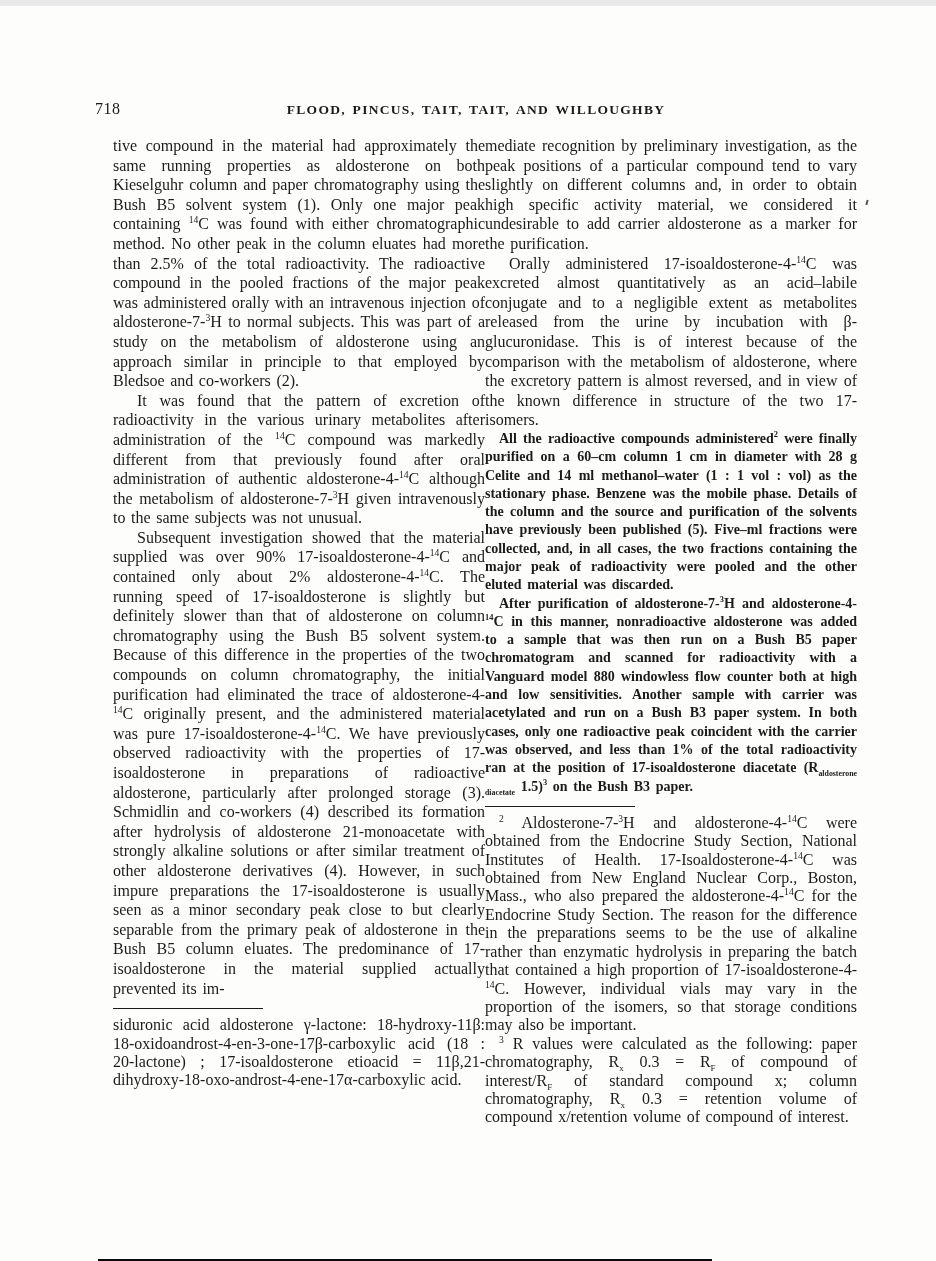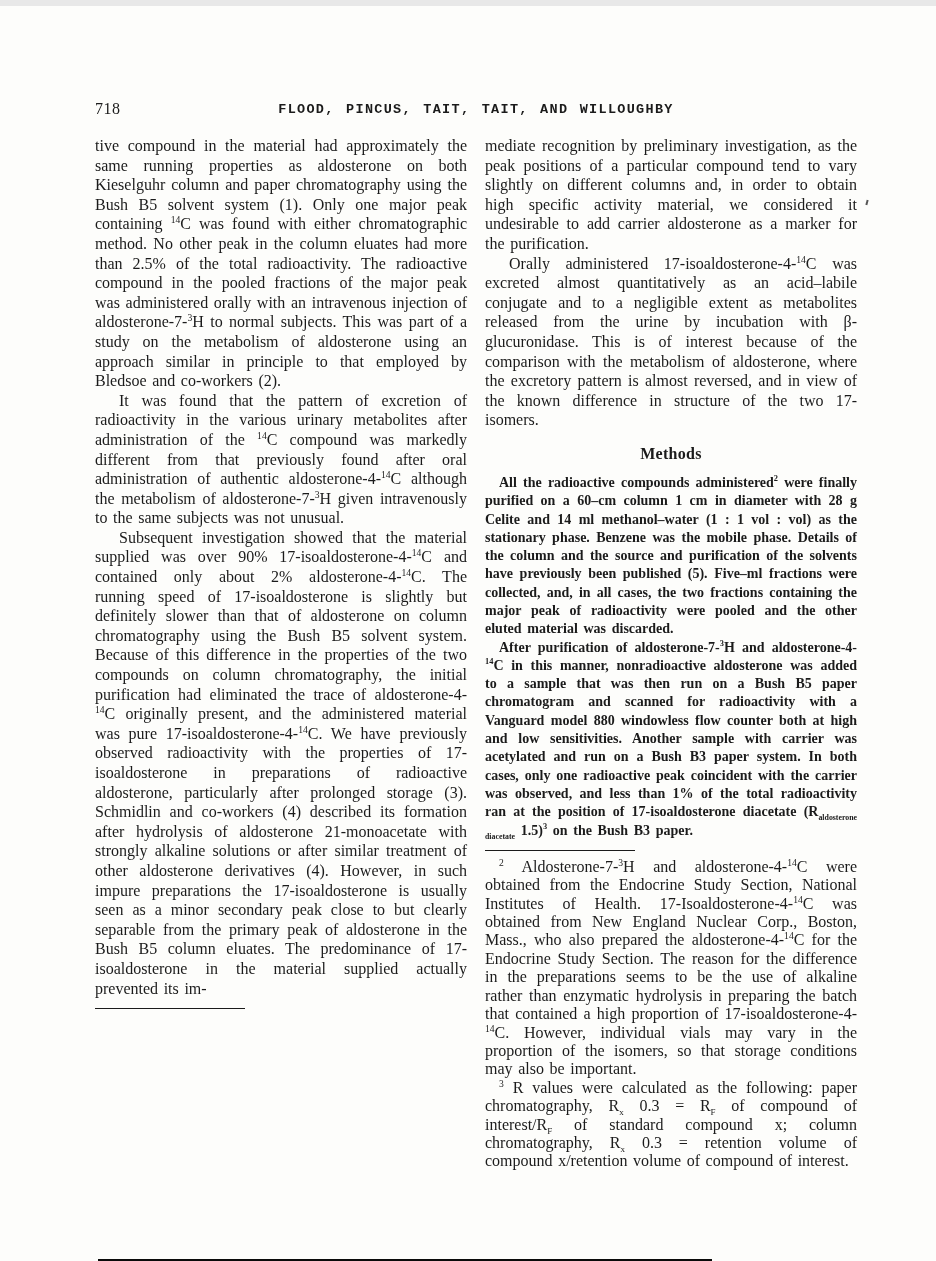--- a/index.html
+++ b/index.html
@@ -31,29 +31,28 @@
   .running-head {
     position: absolute;
     left: 0;
     right: 0;
     top: 2px;
     text-align: center;
     font-size: 13.5px;
     font-weight: bold;
     letter-spacing: 1.3px;
     word-spacing: 2px;
-    font-family: Liberation Mono, monospace;
   }
   .columns {
     position: absolute;
     top: 130px;
     left: 95px;
     width: 762px;
     display: flex;
-    justify-content: space-between;
+    justify-content: flex-end;
   }
   .col { width: 372px; }
   p { margin: 0; text-align: justify; }
   .body-p {
     font-size: 16px;
     line-height: 19.6px;
     text-indent: 24px;
     word-spacing: 1.6px;
   }
   .first { text-indent: 0; }
@@ -116,26 +115,26 @@
     <span class="speck"></span>
   </div>
 
   <div class="columns">
 
     <div class="col">
       <p class="body-p first">tive compound in the material had approximately the same running properties as aldosterone on both Kieselguhr column and paper chromatography using the Bush B5 solvent system (1).  Only one major peak containing <sup>14</sup>C was found with either chromatographic method.  No other peak in the column eluates had more than 2.5% of the total radioactivity.  The radioactive compound in the pooled fractions of the major peak was administered orally with an intravenous injection of aldosterone-7-<sup>3</sup>H to normal subjects.  This was part of a study on the metabolism of aldosterone using an approach similar in principle to that employed by Bledsoe and co-workers (2).</p>
       <p class="body-p">It was found that the pattern of excretion of radioactivity in the various urinary metabolites after administration of the <sup>14</sup>C compound was markedly different from that previously found after oral administration of authentic aldosterone-4-<sup>14</sup>C although the metabolism of aldosterone-7-<sup>3</sup>H given intravenously to the same subjects was not unusual.</p>
       <p class="body-p">Subsequent investigation showed that the material supplied was over 90% 17-isoaldosterone-4-<sup>14</sup>C and contained only about 2% aldosterone-4-<sup>14</sup>C.  The running speed of 17-isoaldosterone is slightly but definitely slower than that of aldosterone on column chromatography using the Bush B5 solvent system.  Because of this difference in the properties of the two compounds on column chromatography, the initial purification had eliminated the trace of aldosterone-4-<sup>14</sup>C originally present, and the administered material was pure 17-isoaldosterone-4-<sup>14</sup>C.  We have previously observed radioactivity with the properties of 17-isoaldosterone in preparations of radioactive aldosterone, particularly after prolonged storage (3). Schmidlin and co-workers (4) described its formation after hydrolysis of aldosterone 21-monoacetate with strongly alkaline solutions or after similar treatment of other aldosterone derivatives (4). However, in such impure preparations the 17-isoaldosterone is usually seen as a minor secondary peak close to but clearly separable from the primary peak of aldosterone in the Bush B5 column eluates.  The predominance of 17-isoaldosterone in the material supplied actually prevented its im-</p>
       <div class="fn-rule"></div>
+      <p class="footnote-p">siduronic acid aldosterone γ-lactone: 18-hydroxy-11β: 18-oxidoandrost-4-en-3-one-17β-carboxylic acid (18 : 20-lactone) ; 17-isoaldosterone etioacid = 11β,21-dihydroxy-18-oxo-androst-4-ene-17α-carboxylic acid.</p>
     </div>
 
     <div class="col">
       <p class="body-p first">mediate recognition by preliminary investigation, as the peak positions of a particular compound tend to vary slightly on different columns and, in order to obtain high specific activity material, we considered it undesirable to add carrier aldosterone as a marker for the purification.</p>
       <p class="body-p">Orally administered 17-isoaldosterone-4-<sup>14</sup>C was excreted almost quantitatively as an acid–labile conjugate and to a negligible extent as metabolites released from the urine by incubation with β-glucuronidase.  This is of interest because of the comparison with the metabolism of aldosterone, where the excretory pattern is almost reversed, and in view of the known difference in structure of the two 17-isomers.</p>
-      <h2 class="methods-heading">Methods</h2>
       <p class="methods-p">All the radioactive compounds administered<sup>2</sup> were finally purified on a 60–cm column 1 cm in diameter with 28 g Celite and 14 ml methanol–water (1 : 1 vol : vol) as the stationary phase.  Benzene was the mobile phase. Details of the column and the source and purification of the solvents have previously been published (5).  Five–ml fractions were collected, and, in all cases, the two fractions containing the major peak of radioactivity were pooled and the other eluted material was discarded.</p>
       <p class="methods-p">After purification of aldosterone-7-<sup>3</sup>H and aldosterone-4-<sup>14</sup>C in this manner, nonradioactive aldosterone was added to a sample that was then run on a Bush B5 paper chromatogram and scanned for radioactivity with a Vanguard model 880 windowless flow counter both at high and low sensitivities.  Another sample with carrier was acetylated and run on a Bush B3 paper system.  In both cases, only one radioactive peak coincident with the carrier was observed, and less than 1% of the total radioactivity ran at the position of 17-isoaldosterone diacetate (R<sub>aldosterone diacetate</sub> 1.5)<sup>3</sup> on the Bush B3 paper.</p>
       <div class="fn-rule"></div>
       <p class="footnote-p indent"><sup>2</sup> Aldosterone-7-<sup>3</sup>H and aldosterone-4-<sup>14</sup>C were obtained from the Endocrine Study Section, National Institutes of Health.  17-Isoaldosterone-4-<sup>14</sup>C was obtained from New England Nuclear Corp., Boston, Mass., who also prepared the aldosterone-4-<sup>14</sup>C for the Endocrine Study Section.  The reason for the difference in the preparations seems to be the use of alkaline rather than enzymatic hydrolysis in preparing the batch that contained a high proportion of 17-isoaldosterone-4-<sup>14</sup>C.  However, individual vials may vary in the proportion of the isomers, so that storage conditions may also be important.</p>
       <p class="footnote-p indent"><sup>3</sup> R values were calculated as the following: paper chromatography, R<sub>x</sub> 0.3 = R<sub>F</sub> of compound of interest/R<sub>F</sub> of standard compound x; column chromatography, R<sub>x</sub> 0.3 = retention volume of compound x/retention volume of compound of interest.</p>
     </div>
 
   </div>
 
   <div class="scan-bar"></div>

